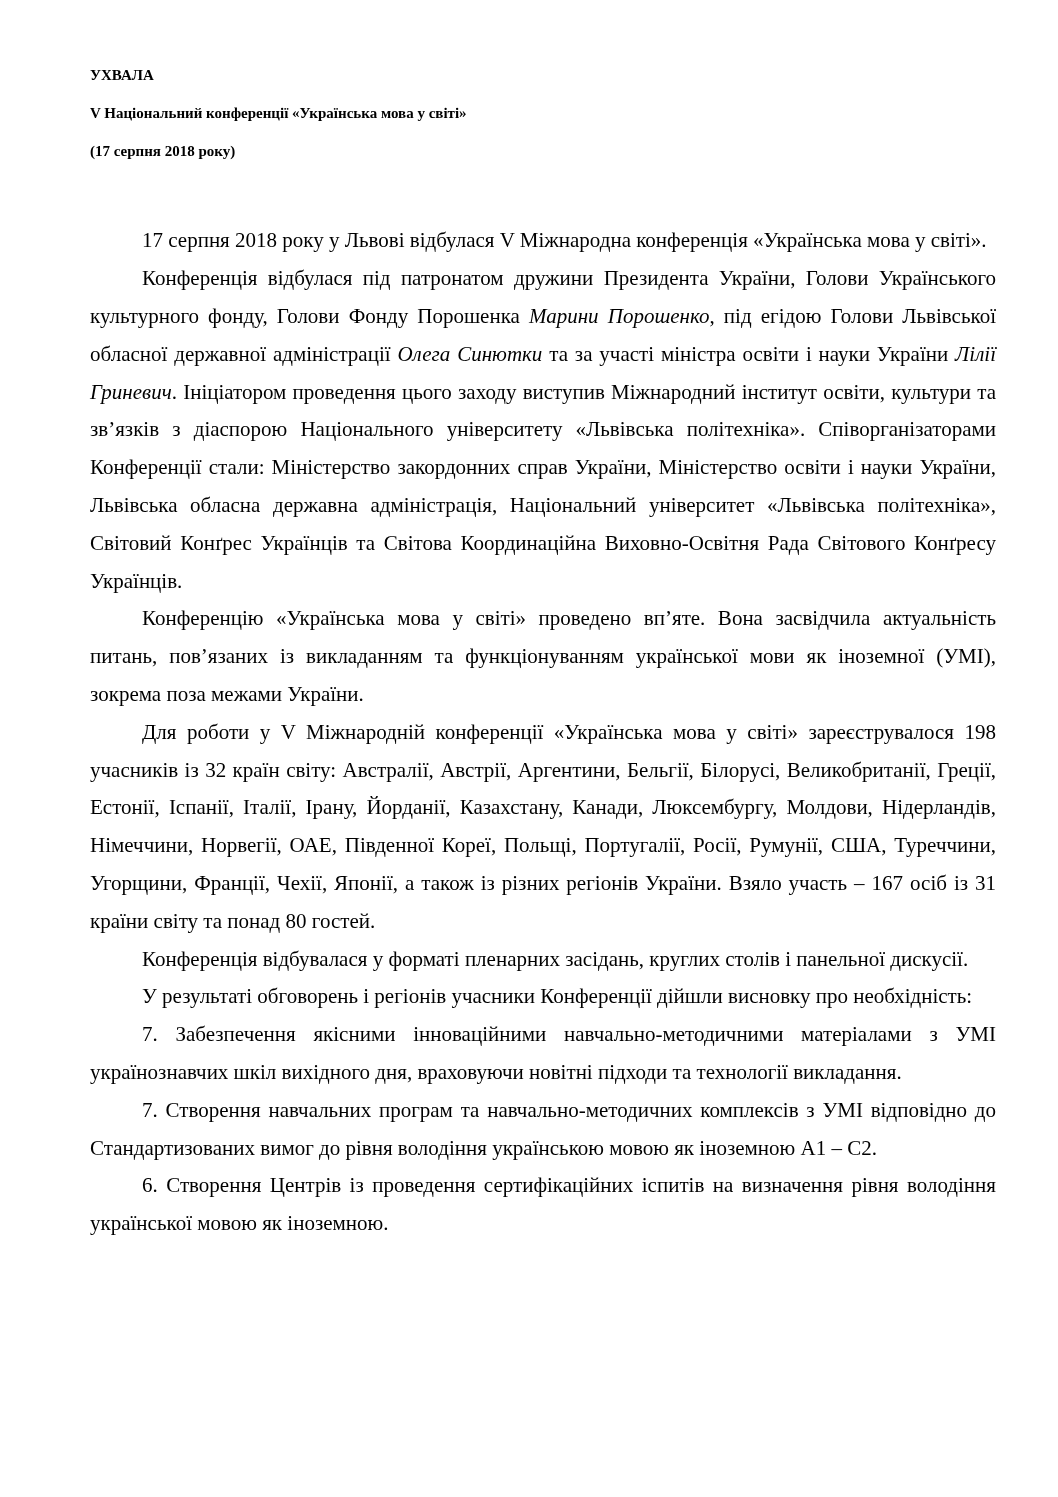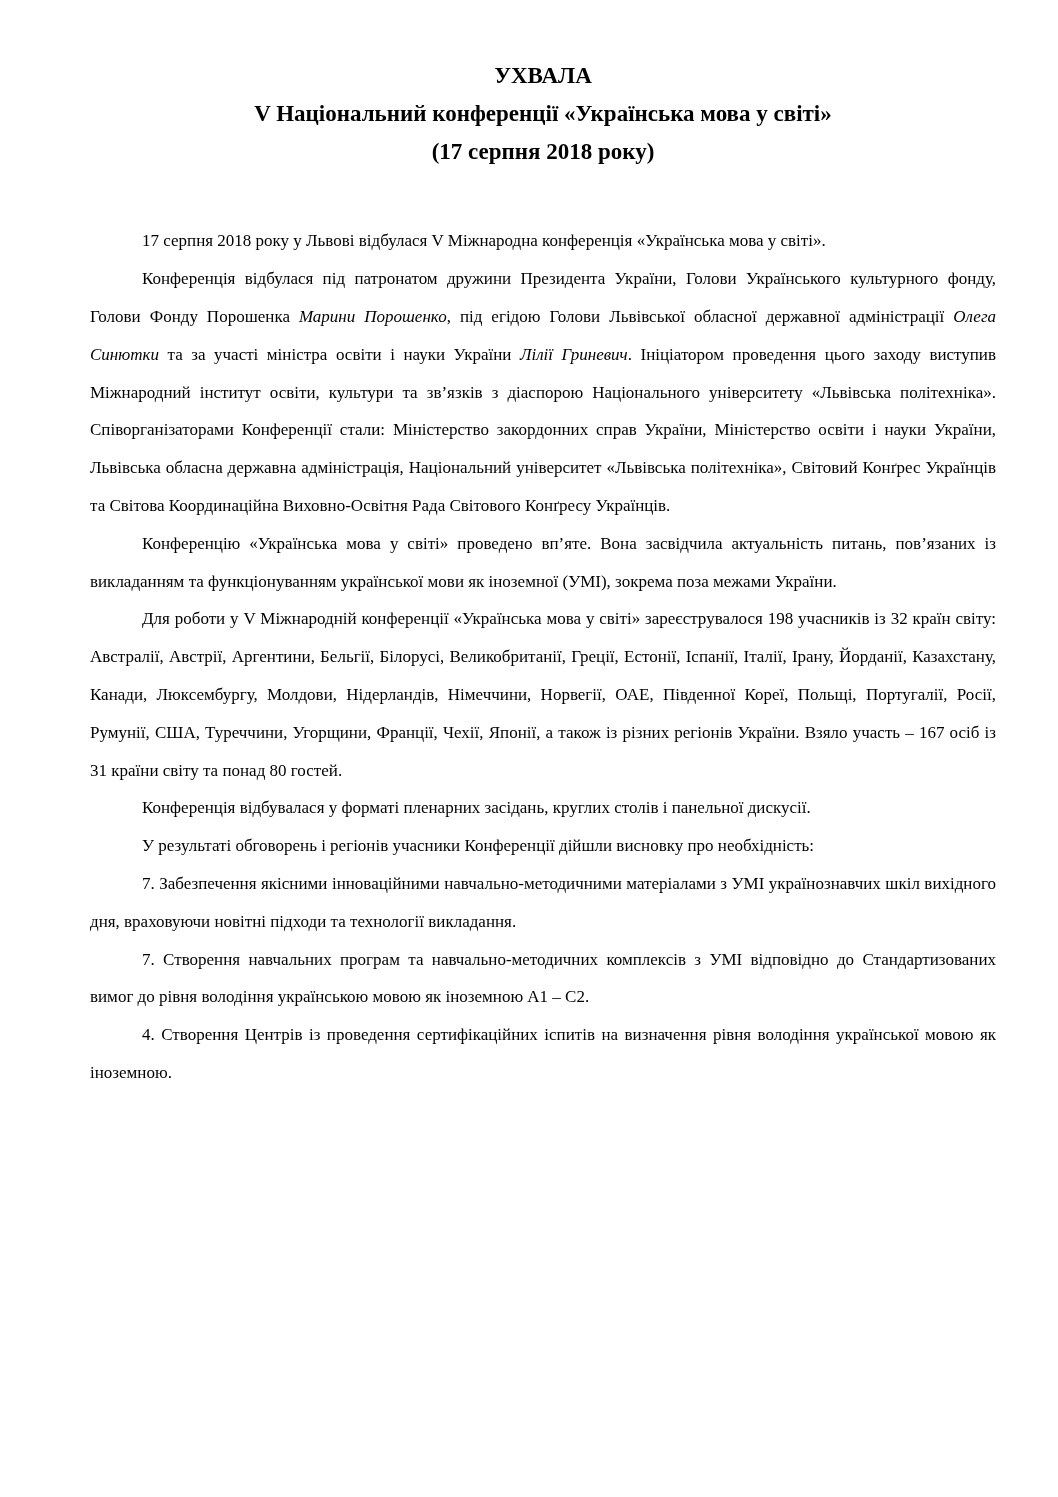--- a/index.html
+++ b/index.html
@@ -16,32 +16,32 @@
   }
   .page {
     box-sizing: border-box;
     width: 1058px;
     height: 1497px;
     padding: 57px 62px 40px 90px;
     overflow: hidden;
     background: #ffffff;
   }
   .heading {
-    text-align: center;
+    text-align: left;
     font-weight: bold;
-    font-size: 23px;
+    font-size: 15px;
     line-height: 37.8px;
     margin: 0 0 52px 0;
   }
   .heading div {
     white-space: nowrap;
   }
   .doc-body p.para {
     margin: 0;
-    font-size: 17px;
+    font-size: 21px;
     line-height: 37.8px;
     text-align: justify;
     text-justify: inter-word;
     text-indent: 52px;
   }
   .doc-body p.para em {
     font-weight: normal;
   }
 </style>
 </head>
@@ -55,15 +55,15 @@
   </header>
   <main class="doc-body" id="document-body">
       <p class="para"><span>17 серпня 2018 року у Львові відбулася V Міжнародна конференція «Українська мова у світі».</span></p>
       <p class="para"><span>Конференція відбулася під патронатом дружини Президента України, Голови Українського культурного фонду, Голови Фонду Порошенка </span><em>Марини Порошенко</em><span>, під егідою Голови Львівської обласної державної адміністрації </span><em>Олега Синютки</em><span> та за участі міністра освіти і науки України </span><em>Лілії Гриневич</em><span>. Ініціатором проведення цього заходу виступив Міжнародний інститут освіти, культури та зв’язків з діаспорою Національного університету «Львівська політехніка». Співорганізаторами Конференції стали: Міністерство закордонних справ України, Міністерство освіти і науки України, Львівська обласна державна адміністрація, Національний університет «Львівська політехніка», Світовий Конґрес Українців та Світова Координаційна Виховно-Освітня Рада Світового Конґресу Українців.</span></p>
       <p class="para"><span>Конференцію «Українська мова у світі» проведено вп’яте. Вона засвідчила актуальність питань, пов’язаних із викладанням та функціонуванням української мови як іноземної (УМІ), зокрема поза межами України.</span></p>
       <p class="para"><span>Для роботи у V Міжнародній конференції «Українська мова у світі» зареєструвалося 198 учасників із 32 країн світу: Австралії, Австрії, Аргентини, Бельгії, Білорусі, Великобританії, Греції, Естонії, Іспанії, Італії, Ірану, Йорданії, Казахстану, Канади, Люксембургу, Молдови, Нідерландів, Німеччини, Норвегії, ОАЕ, Південної Кореї, Польщі, Португалії, Росії, Румунії, США, Туреччини, Угорщини, Франції, Чехії, Японії, а також із різних регіонів України. Взяло участь – 167 осіб із 31 країни світу та понад 80 гостей.</span></p>
       <p class="para"><span>Конференція відбувалася у форматі пленарних засідань, круглих столів і панельної дискусії.</span></p>
       <p class="para"><span>У результаті обговорень і регіонів учасники Конференції дійшли висновку про необхідність:</span></p>
       <p class="para"><span>7. Забезпечення якісними інноваційними навчально-методичними матеріалами з УМІ українознавчих шкіл вихідного дня, враховуючи новітні підходи та технології викладання.</span></p>
       <p class="para"><span>7. Створення навчальних програм та навчально-методичних комплексів з УМІ відповідно до Стандартизованих вимог до рівня володіння українською мовою як іноземною A1 – C2.</span></p>
-      <p class="para"><span>4. Створення Центрів із проведення сертифікаційних іспитів на визначення рівня володіння української мовою як іноземною.</span></p>
+      <p class="para"><span>6. Створення Центрів із проведення сертифікаційних іспитів на визначення рівня володіння української мовою як іноземною.</span></p>
     </main>
 </div>
 
 </body></html>

